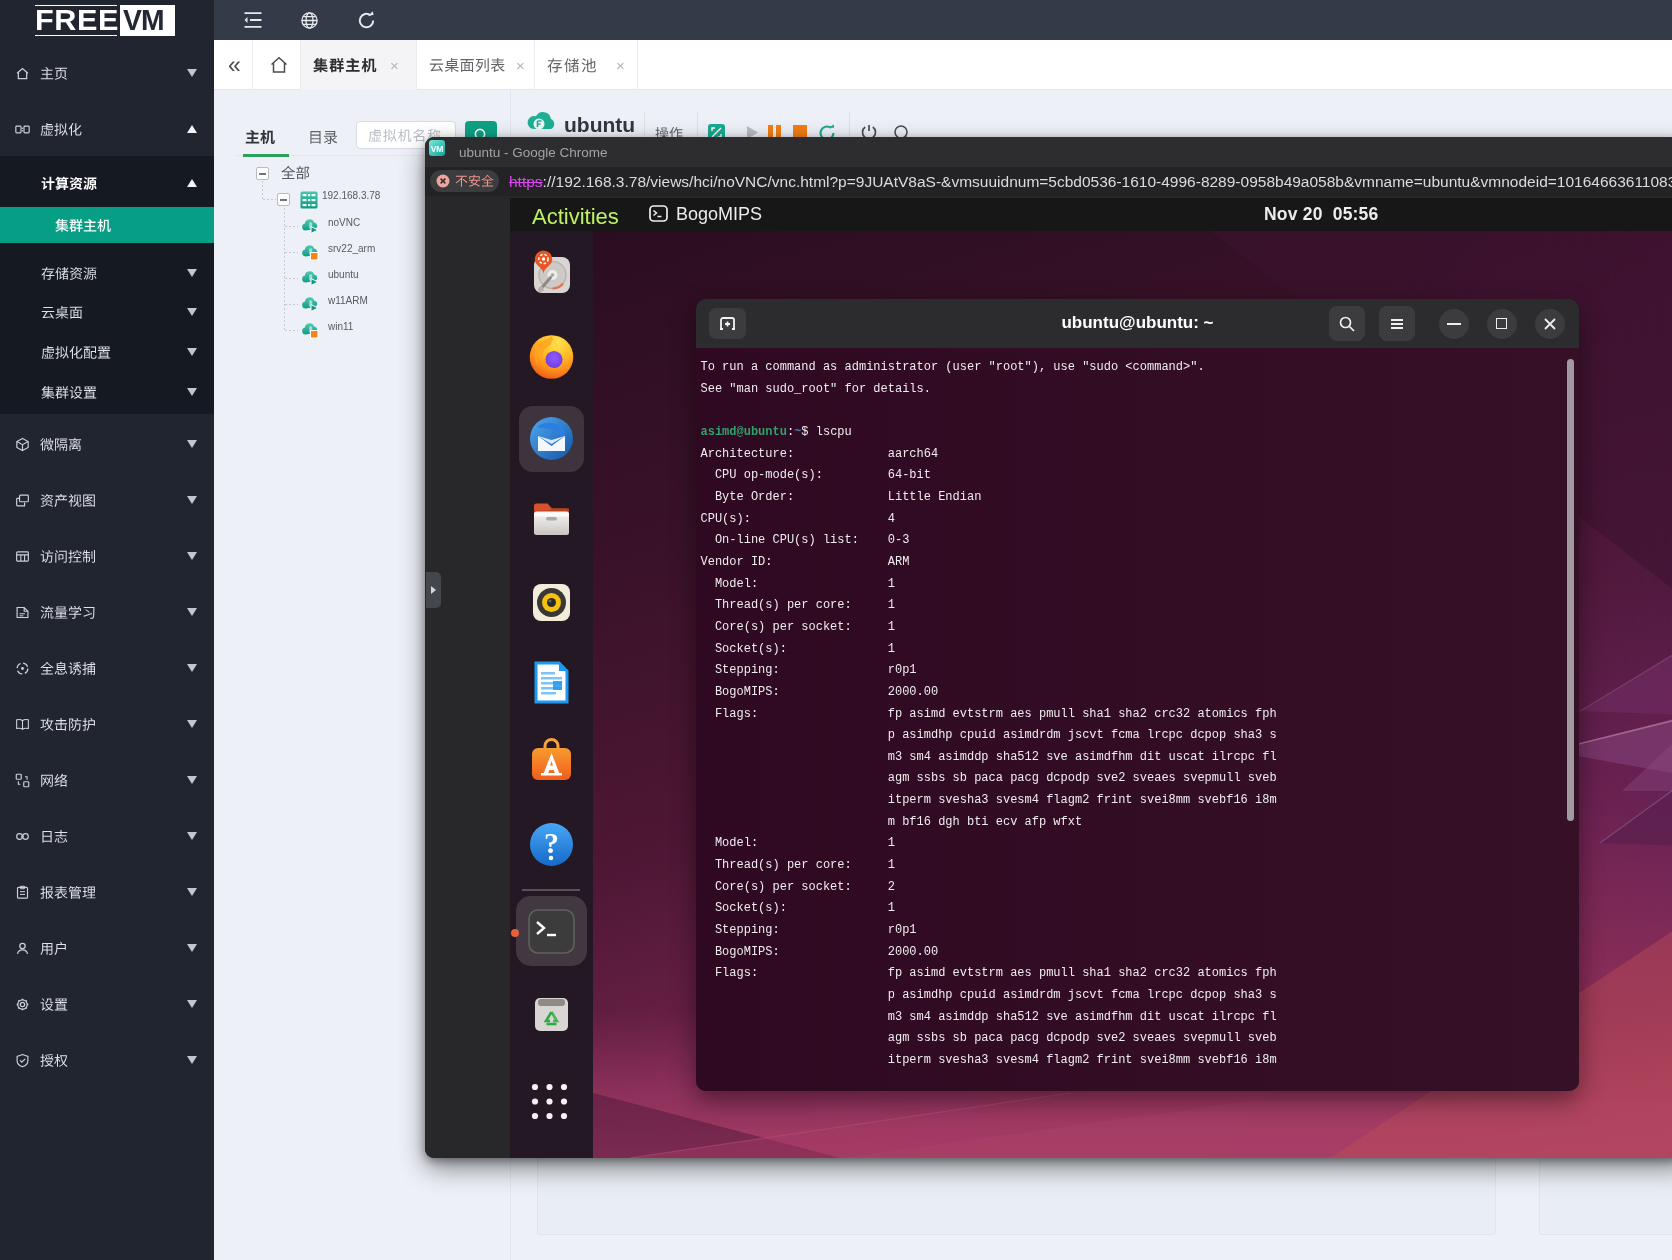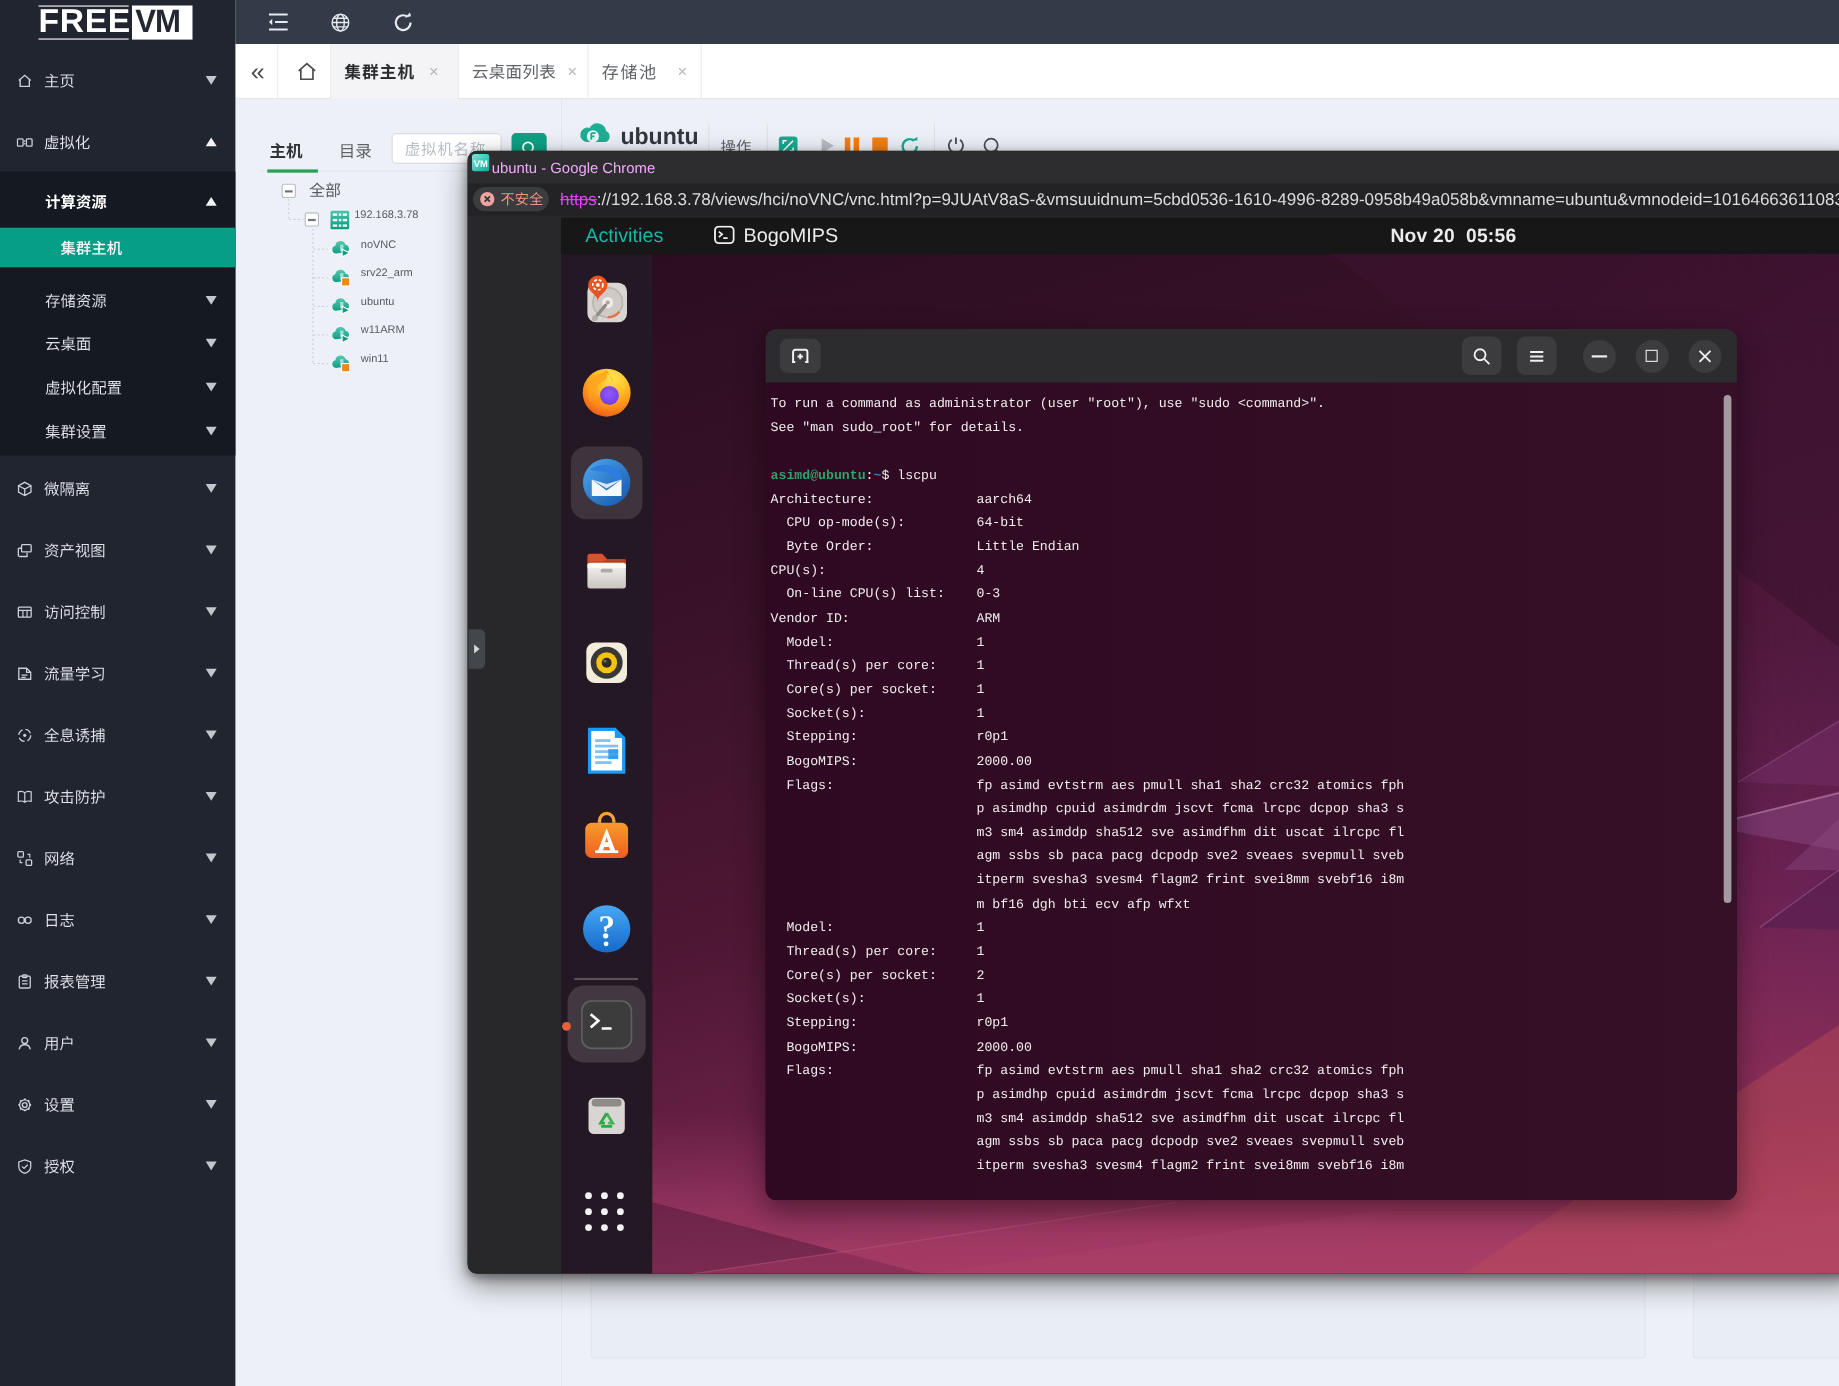--- a/index.html
+++ b/index.html
@@ -534,41 +534,41 @@
     <svg class="abs" style="left:4px;top:3px;z-index:5" width="16" height="16" viewBox="0 0 16 16">
       <defs>
         <linearGradient id="vmfav" x1="0" y1="0" x2="1" y2="1">
           <stop offset="0" stop-color="#7ce8d8"></stop>
           <stop offset="1" stop-color="#0ba79b"></stop>
         </linearGradient>
       </defs>
       <rect width="16" height="16" rx="3" fill="url(#vmfav)"></rect>
       <text x="8" y="11.5" font-size="8.5" font-weight="bold" fill="#fff" text-anchor="middle" font-family="Liberation Sans">VM</text>
     </svg>
-    <div class="abs" style="left:22px;top:8px;font-size:13.5px;color:#f0abfc;z-index:5">ubuntu - Google Chrome</div>
+    <div class="abs" style="left:34px;top:8px;font-size:13.5px;color:#a3a3a3;z-index:5">ubuntu - Google Chrome</div>
     <div id="wurl"></div>
     <div class="abs" style="left:5px;top:33px;width:69px;height:22px;border-radius:11px;background:#3b3c3e;z-index:5"></div>
     <svg class="abs" style="left:11px;top:37px;z-index:6" width="14" height="14" viewBox="0 0 14 14">
       <circle cx="7" cy="7" r="6.5" fill="#f0a49d"></circle>
       <path d="M4.6 4.6 L9.4 9.4 M9.4 4.6 L4.6 9.4" stroke="#343436" stroke-width="1.6"></path>
     </svg>
     <svg style="position:absolute;left:30px;top:36.2px;overflow:visible;z-index:6" width="39" height="16" fill="#f0948c">
       <use href="#gr4e0d" transform="translate(0,12.7) scale(0.0130,-0.0130)"></use>
       <use href="#gr5b89" transform="translate(13,12.7) scale(0.0130,-0.0130)"></use>
       <use href="#gr5168" transform="translate(26,12.7) scale(0.0130,-0.0130)"></use>
     </svg>
     <div class="abs" style="left:84px;top:36px;font-size:15.5px;color:#dadce0;z-index:5;white-space:nowrap"><span style="color:#d946ef;text-decoration:line-through">https</span>://192.168.3.78/views/hci/noVNC/vnc.html?p=9JUAtV8aS-&amp;vmsuuidnum=5cbd0536-1610-4996-8289-0958b49a058b&amp;vmname=ubuntu&amp;vmnodeid=101646636110839</div>
     <div id="wview">
       <div class="abs" style="left:1px;top:376px;width:15px;height:36px;background:#43464a;border-radius:0 5px 5px 0"></div>
       <svg class="abs" style="left:4px;top:388px" width="9" height="12" viewBox="0 0 9 12">
         <path d="M2 2 L7 6 L2 10 Z" fill="#d5d7da"></path>
       </svg>
       <div id="scr">
         <div id="topbar">
-          <div class="abs" style="left:22px;top:6px;font-size:18px;color:#14b8a6">Activities</div>
+          <div class="abs" style="left:22px;top:6px;font-size:22px;color:#bef264">Activities</div>
           <svg class="abs" style="left:139px;top:7px" width="19" height="17" viewBox="0 0 19 17" fill="none" stroke="#efefef">
             <rect x="1" y="1" width="17" height="15" rx="3.5" stroke-width="1.7"></rect>
             <path d="M4.5 5.5 L7.5 8 L4.5 10.5 M8.5 11.5 h4" stroke-width="1.5"></path>
           </svg>
           <div class="abs" style="left:166px;top:6px;font-size:18px;color:#ececec">BogoMIPS</div>
           <div class="abs" style="left:754px;top:6px;font-size:17.5px;color:#ececec;font-weight:bold;letter-spacing:.2px">Nov 20&nbsp; 05:56</div>
         </div>
         <svg id="wall" viewBox="0 0 1178 927" preserveAspectRatio="none">
 <defs>
 <linearGradient id="wb" x1="0" y1="0" x2="0.40" y2="1">
@@ -748,20 +748,21 @@
             <circle cx="37.0" cy="37.0" r="3.1" fill="#f4f2f4"></circle>
           </svg>
         </div>
         <div id="term">
           <div id="thead">
             <div class="tbtn" style="left:13px;top:9px;width:37px;height:31px"></div>
             <svg class="abs" style="left:23px;top:16px" width="17" height="17" viewBox="0 0 17 17" fill="none" stroke="#f2f2f2" stroke-width="1.8">
               <path d="M2 14 v-9 a2 2 0 0 1 2-2 h9 a2 2 0 0 1 2 2 v9 M1 14 h3 M13 14 h3"></path>
               <path d="M8.5 6.5 v5 M6 9 h5"></path>
             </svg>
+            <div class="abs" style="left:0;width:100%;top:14px;text-align:center;font-size:17px;font-weight:bold;color:#fff;font-family:'Liberation Sans'">ubuntu@ubuntu: ~</div>
             <div class="tbtn" style="left:633px;top:7px;width:36px;height:35px;border-radius:8px"></div>
             <svg class="abs" style="left:642px;top:16px" width="18" height="18" viewBox="0 0 18 18" fill="none" stroke="#f0f0f0" stroke-width="1.7">
               <circle cx="7.5" cy="7.5" r="5"></circle>
               <path d="M11.5 11.5 L16 16"></path>
             </svg>
             <div class="tbtn" style="left:683px;top:7px;width:36px;height:35px;border-radius:8px"></div>
             <svg class="abs" style="left:692px;top:16px" width="18" height="18" viewBox="0 0 18 18" stroke="#f0f0f0" stroke-width="1.8">
               <path d="M3 5 h12 M3 9 h12 M3 13 h12"></path>
             </svg>
             <div class="tcirc" style="left:743px"></div>

